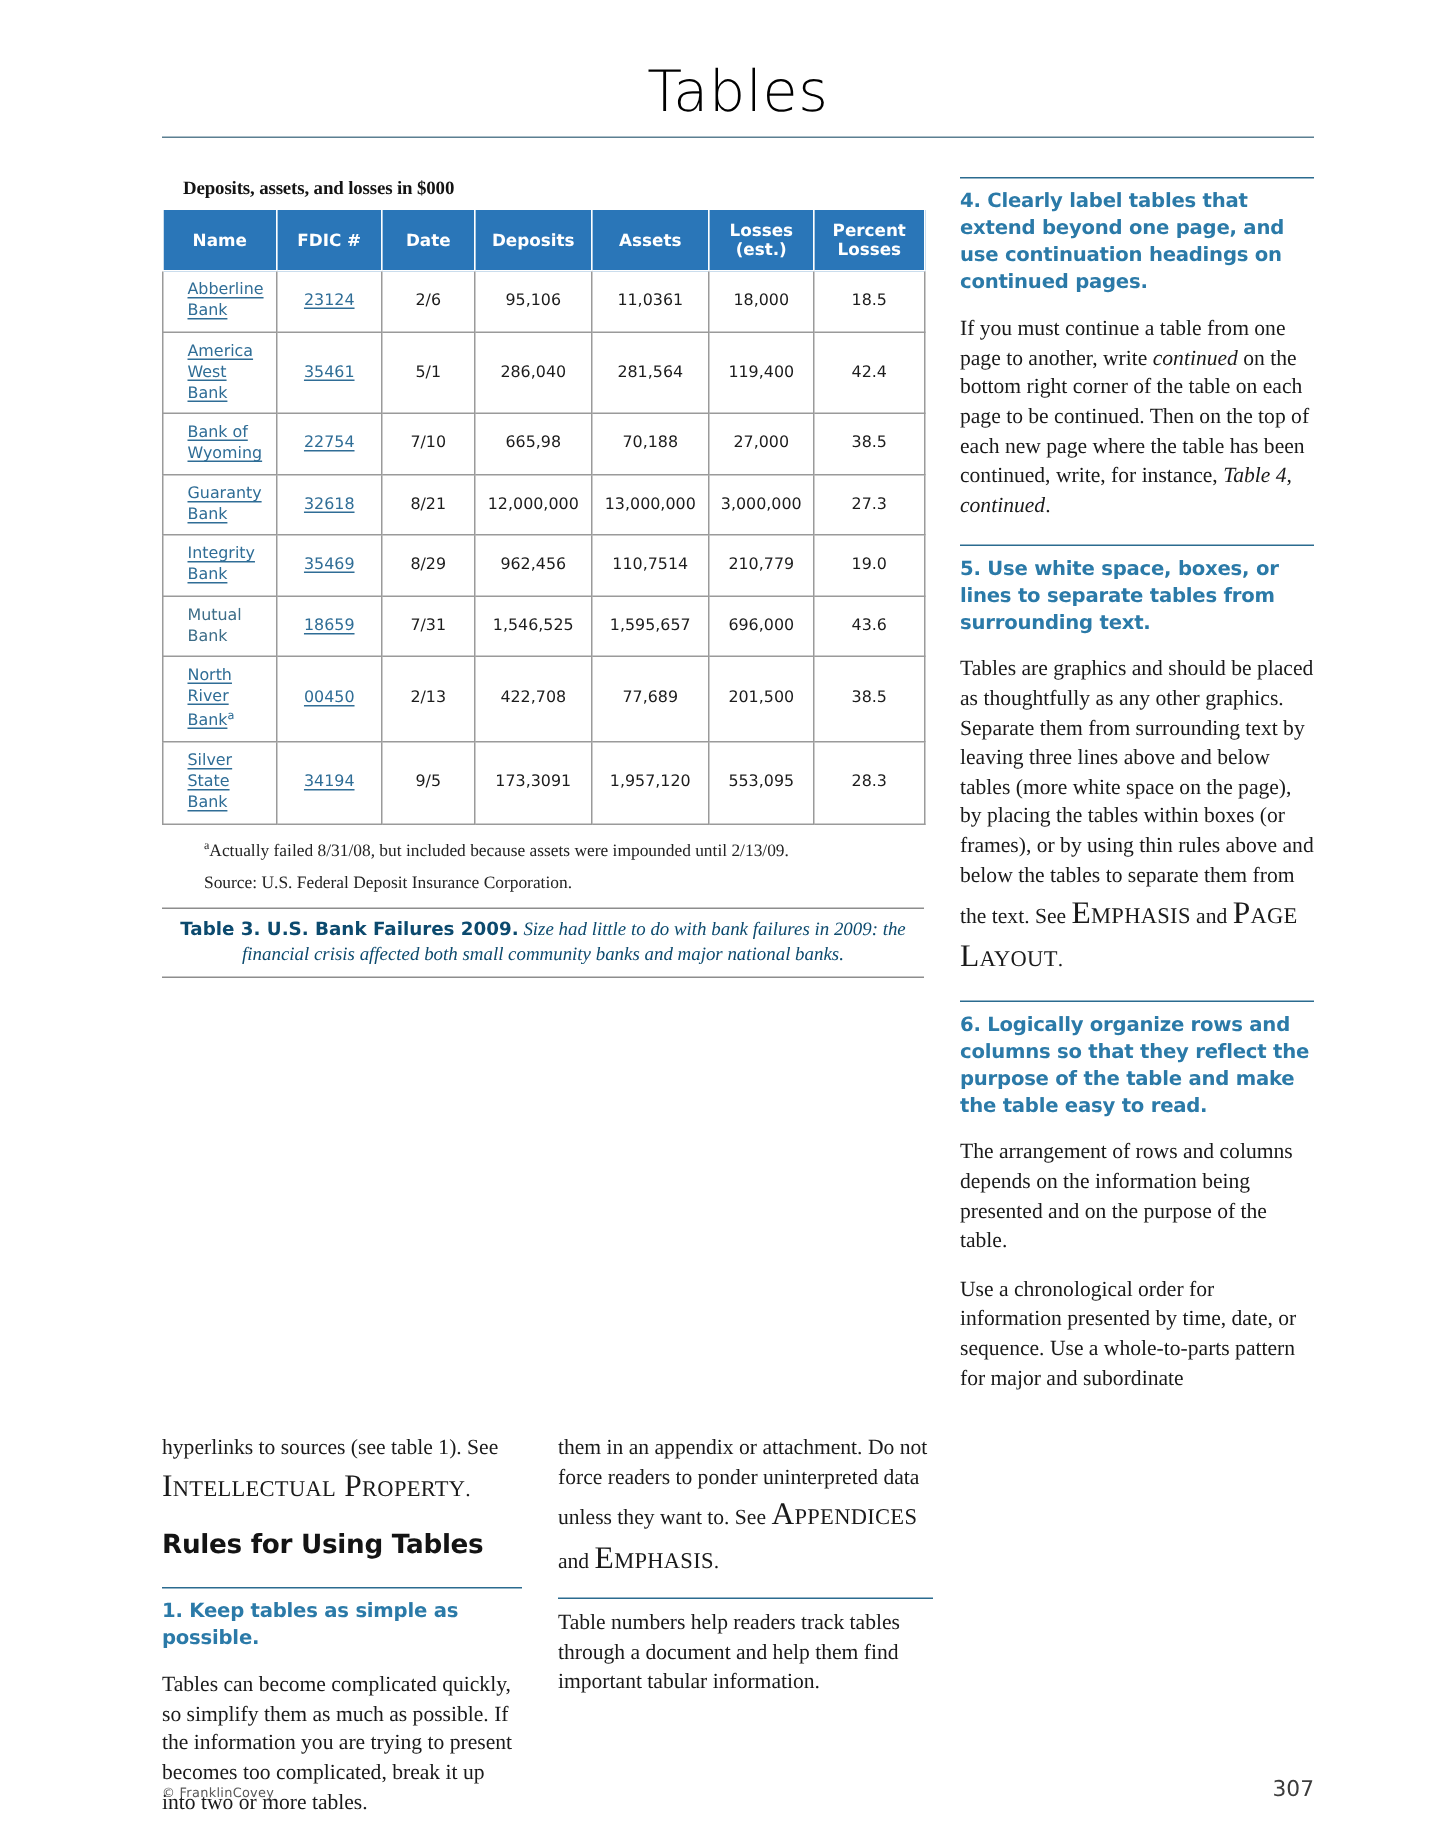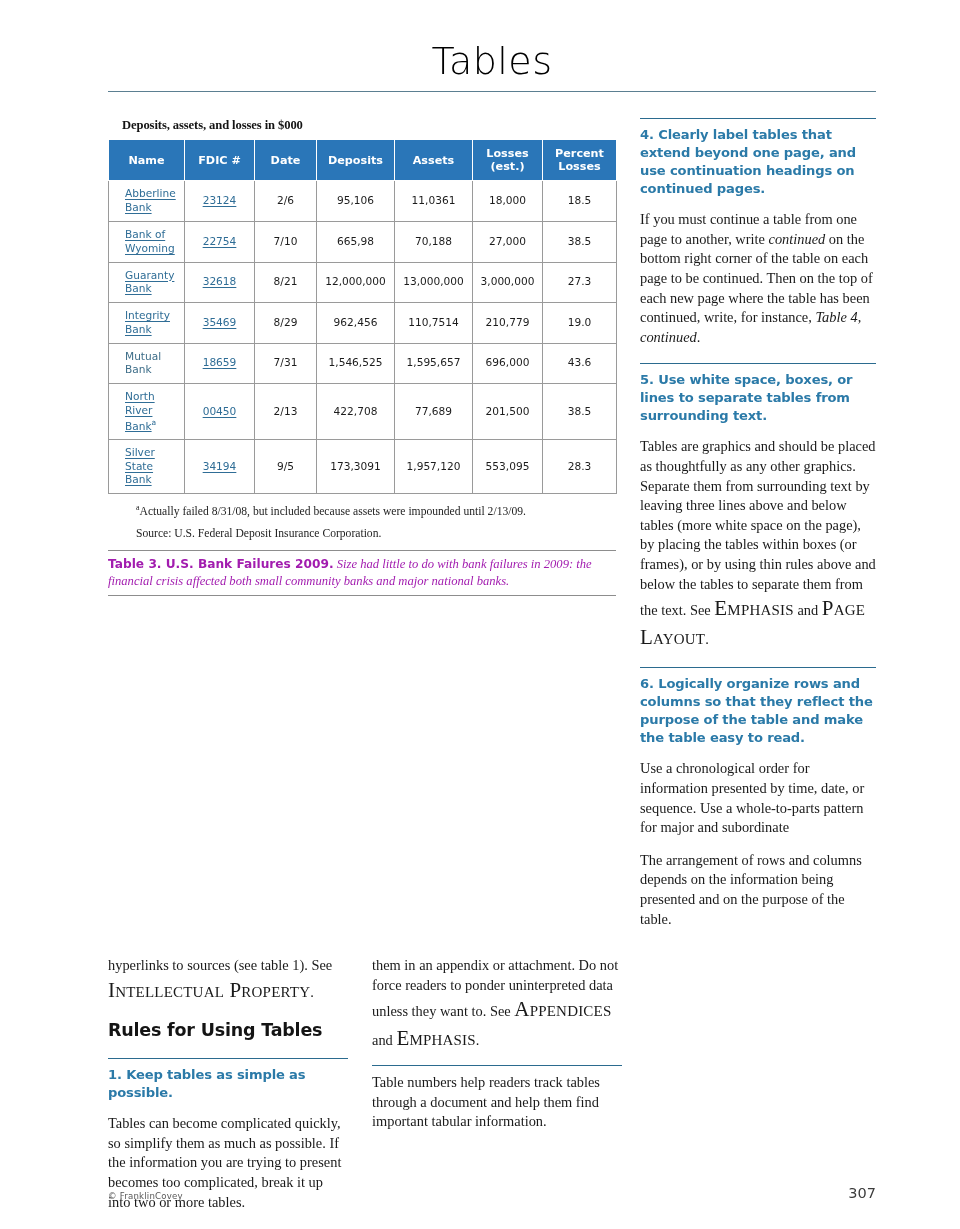--- a/index.html
+++ b/index.html
@@ -118,21 +118,22 @@
   }
   .tbl-notes sup { font-size: 8px; }
 
   .caption-wrap { margin-top: 9px; }
   .cap-rule-top { border-top: 1.1px solid #8d8d8d; }
   .cap-rule-bot { border-top: 1.1px solid #8d8d8d; }
   .caption {
     padding: 5px 0 6px 0;
     font-size: 12.6px;
     line-height: 1.3;
-    color: #a21caf;
+    color: #0c4a6e;
+    text-align: center;
   }
   .caption .capbold {
     font-family: "DejaVu Sans", sans-serif;
     font-weight: bold;
     font-size: 12.2px;
   }
   .caption .capital { font-style: italic; }
 
   
   .rule-blue { border-top: 1.7px solid #2b6b8f; margin-bottom: 7px; }
@@ -260,20 +261,29 @@
             <tr>
               <td class="name"><span class="lnk">Abberline Bank</span></td>
               <td class="fdic"><span class="lnk">23124</span></td>
               <td>2/6</td>
               <td>95,106</td>
               <td>11,0361</td>
               <td>18,000</td>
               <td>18.5</td>
             </tr>
 
+            <tr>
+              <td class="name"><span class="lnk">America West Bank</span></td>
+              <td class="fdic"><span class="lnk">35461</span></td>
+              <td>5/1</td>
+              <td>286,040</td>
+              <td>281,564</td>
+              <td>119,400</td>
+              <td>42.4</td>
+            </tr>
 
             <tr>
               <td class="name"><span class="lnk">Bank of Wyoming</span></td>
               <td class="fdic"><span class="lnk">22754</span></td>
               <td>7/10</td>
               <td>665,98</td>
               <td>70,188</td>
               <td>27,000</td>
               <td>38.5</td>
             </tr>
@@ -353,22 +363,22 @@
 
 
         <div class="rule-blue" style="margin-top:16px;"></div>
         <h3 class="rule-head">5. Use white space, boxes, or lines to separate tables from surrounding text.</h3>
 
         <p class="body"><span>Tables are graphics and should be placed as thoughtfully as any other graphics. Separate them from surrounding text by leaving three lines above and below tables (more white space on the page), by placing the tables within boxes (or frames), or by using thin rules above and below the tables to separate them from the text. See </span><span class="sc">Emphasis</span><span> and </span><span class="sc">Page Layout</span><span>.</span></p>
 
         <div class="rule-blue" style="margin-top:16px;"></div>
         <h3 class="rule-head">6. Logically organize rows and columns so that they reflect the purpose of the table and make the table easy to read.</h3>
 
+        <p class="body">The arrangement of rows and columns depends on the information being presented and on the purpose of the table.</p>
         <p class="body">Use a chronological order for information presented by time, date, or sequence. Use a whole-to-parts pattern for major and subordinate</p>
-        <p class="body">The arrangement of rows and columns depends on the information being presented and on the purpose of the table.</p>
 
       </div>
 
     </div>
 
     <div class="lower-band">
 
       <div class="col">
         <p class="body"><span>hyperlinks to sources (see table 1). See </span><span class="sc">Intellectual Property</span><span>.</span></p>
 

